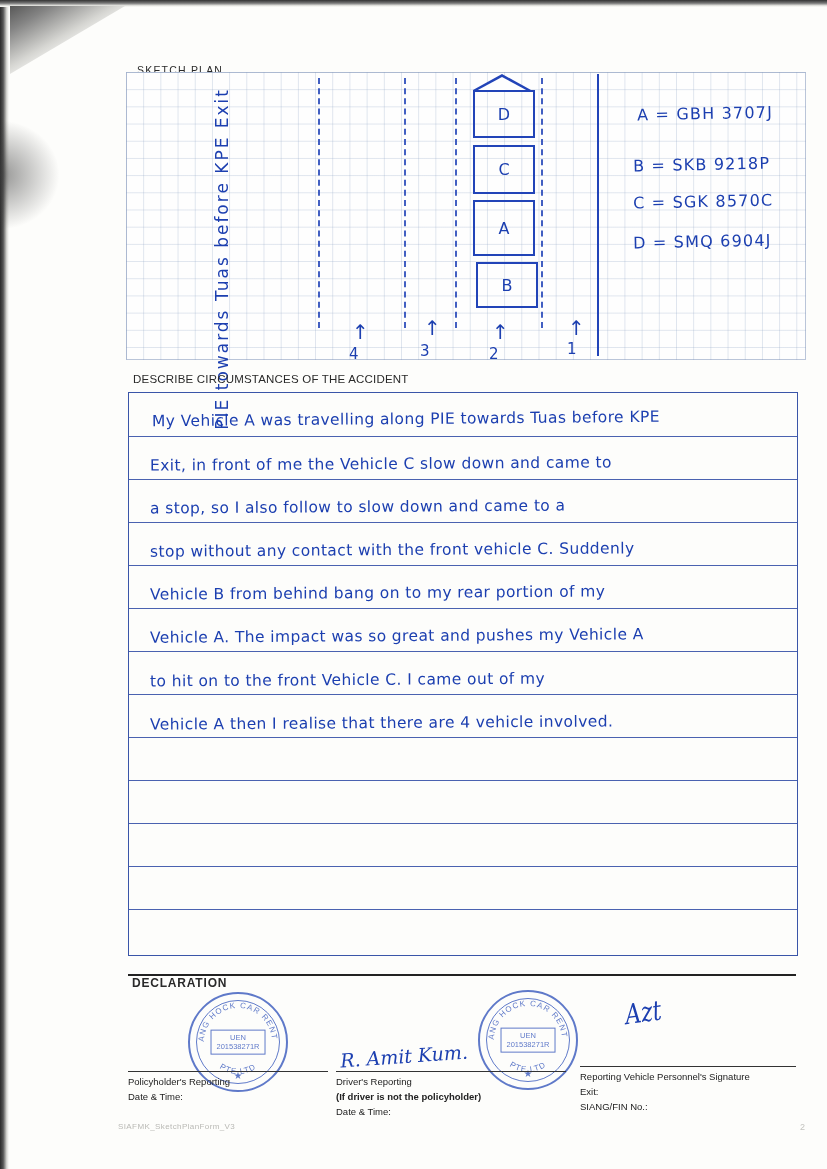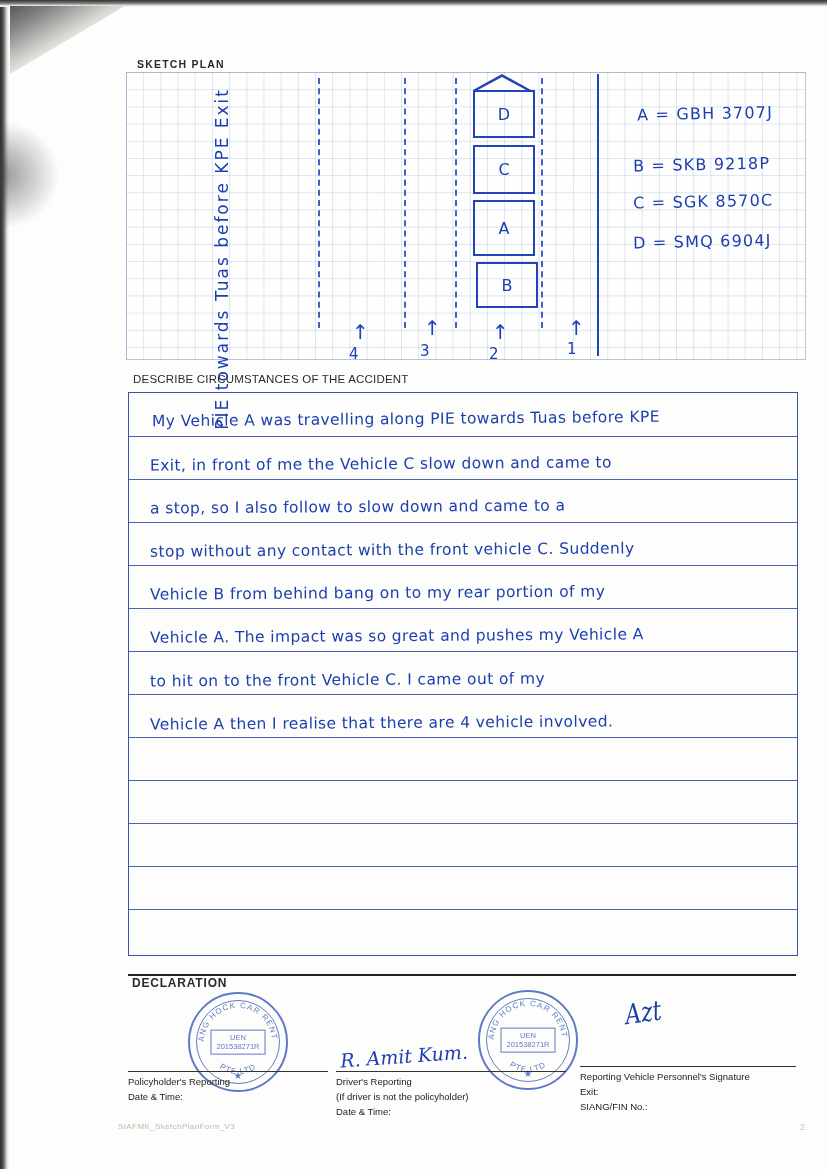--- a/index.html
+++ b/index.html
@@ -48,21 +48,21 @@
   }
 
   
   .section-label {
     position: absolute;
     font-size: 10.5px;
     letter-spacing: .8px;
     color: #2a2a2a;
     font-weight: 700;
   }
-  #sketch-label { left: 137px; top: 58px; font-weight: 700; letter-spacing: 1.2px;}
+  #sketch-label { left: 137px; top: 64px; font-weight: 400; letter-spacing: 1.2px;}
 
   .sketch-area {
     position: absolute;
     left: 126px; top: 72px;
     width: 680px; height: 288px;
     background: #fefefe;
   }
   .grid {
     position: absolute;
     inset: 0;
@@ -401,21 +401,21 @@
 
   <div class="signature" style="left:340px; top:1045px;">R. Amit Kum.</div>
   <div class="signature2" style="left:625px; top:1000px;">Azt</div>
 
   <div class="sig-rule" style="left:128px; top:1071px; width:200px;"></div>
   <div class="sig-label" style="left:128px; top:1076px;">Policyholder's Reporting</div>
   <div class="sig-label" style="left:128px; top:1091px;">Date &amp; Time:</div>
 
   <div class="sig-rule" style="left:336px; top:1071px; width:230px;"></div>
   <div class="sig-label" style="left:336px; top:1076px;">Driver's Reporting</div>
-  <div class="sig-label" style="left:336px; top:1091px;">(If driver is not the policyholder)</div>
+  <div class="sig-label" style="left:336px; top:1091px;font-weight:bold;">(If driver is not the policyholder)</div>
   <div class="sig-label" style="left:336px; top:1106px;">Date &amp; Time:</div>
 
   <div class="sig-rule" style="left:580px; top:1066px; width:216px;"></div>
   <div class="sig-label" style="left:580px; top:1071px;">Reporting Vehicle Personnel's Signature</div>
   <div class="sig-label" style="left:580px; top:1086px;">Exit:</div>
   <div class="sig-label" style="left:580px; top:1101px;">SIANG/FIN No.:</div>
 
   <div class="footer-note">SIAFMK_SketchPlanForm_V3</div>
   <div class="footer-page">2</div>
 

